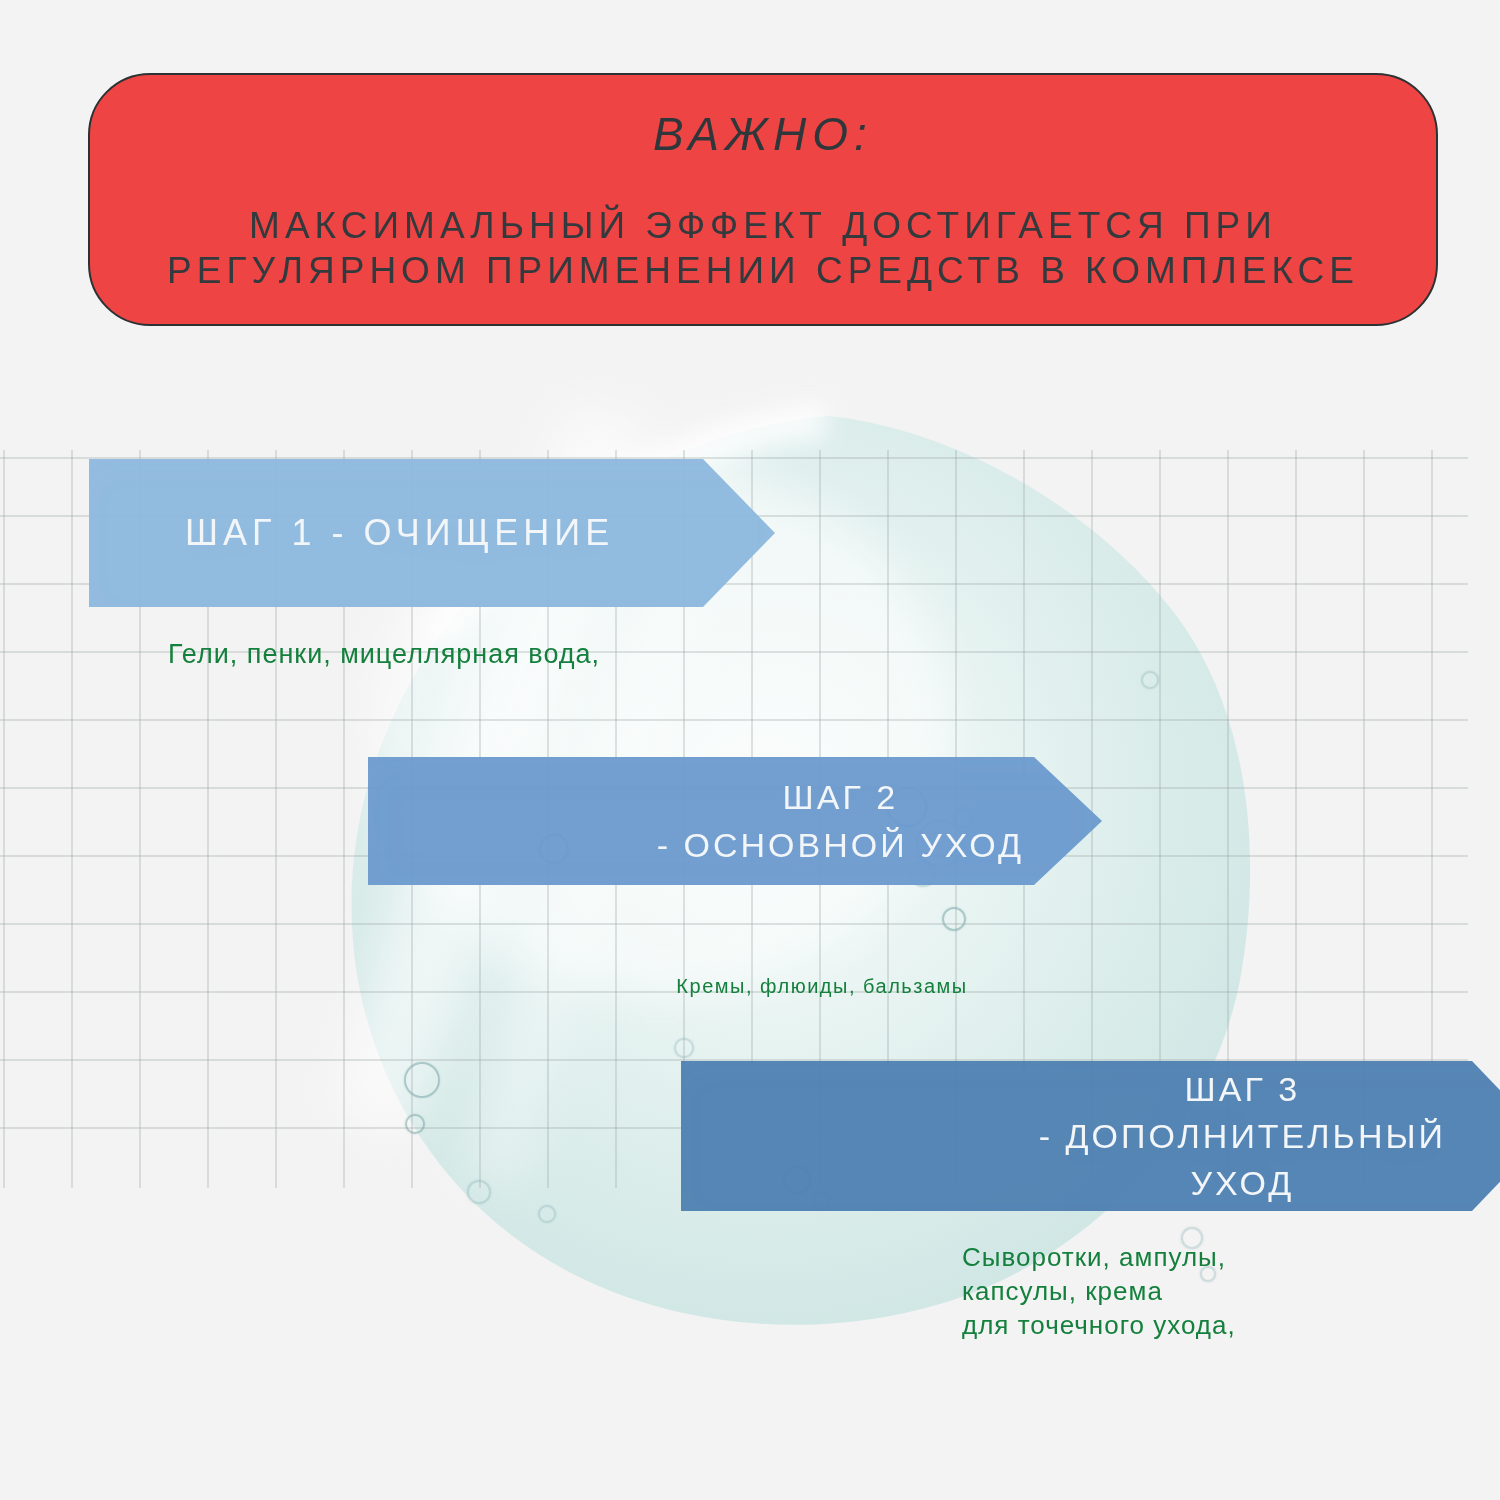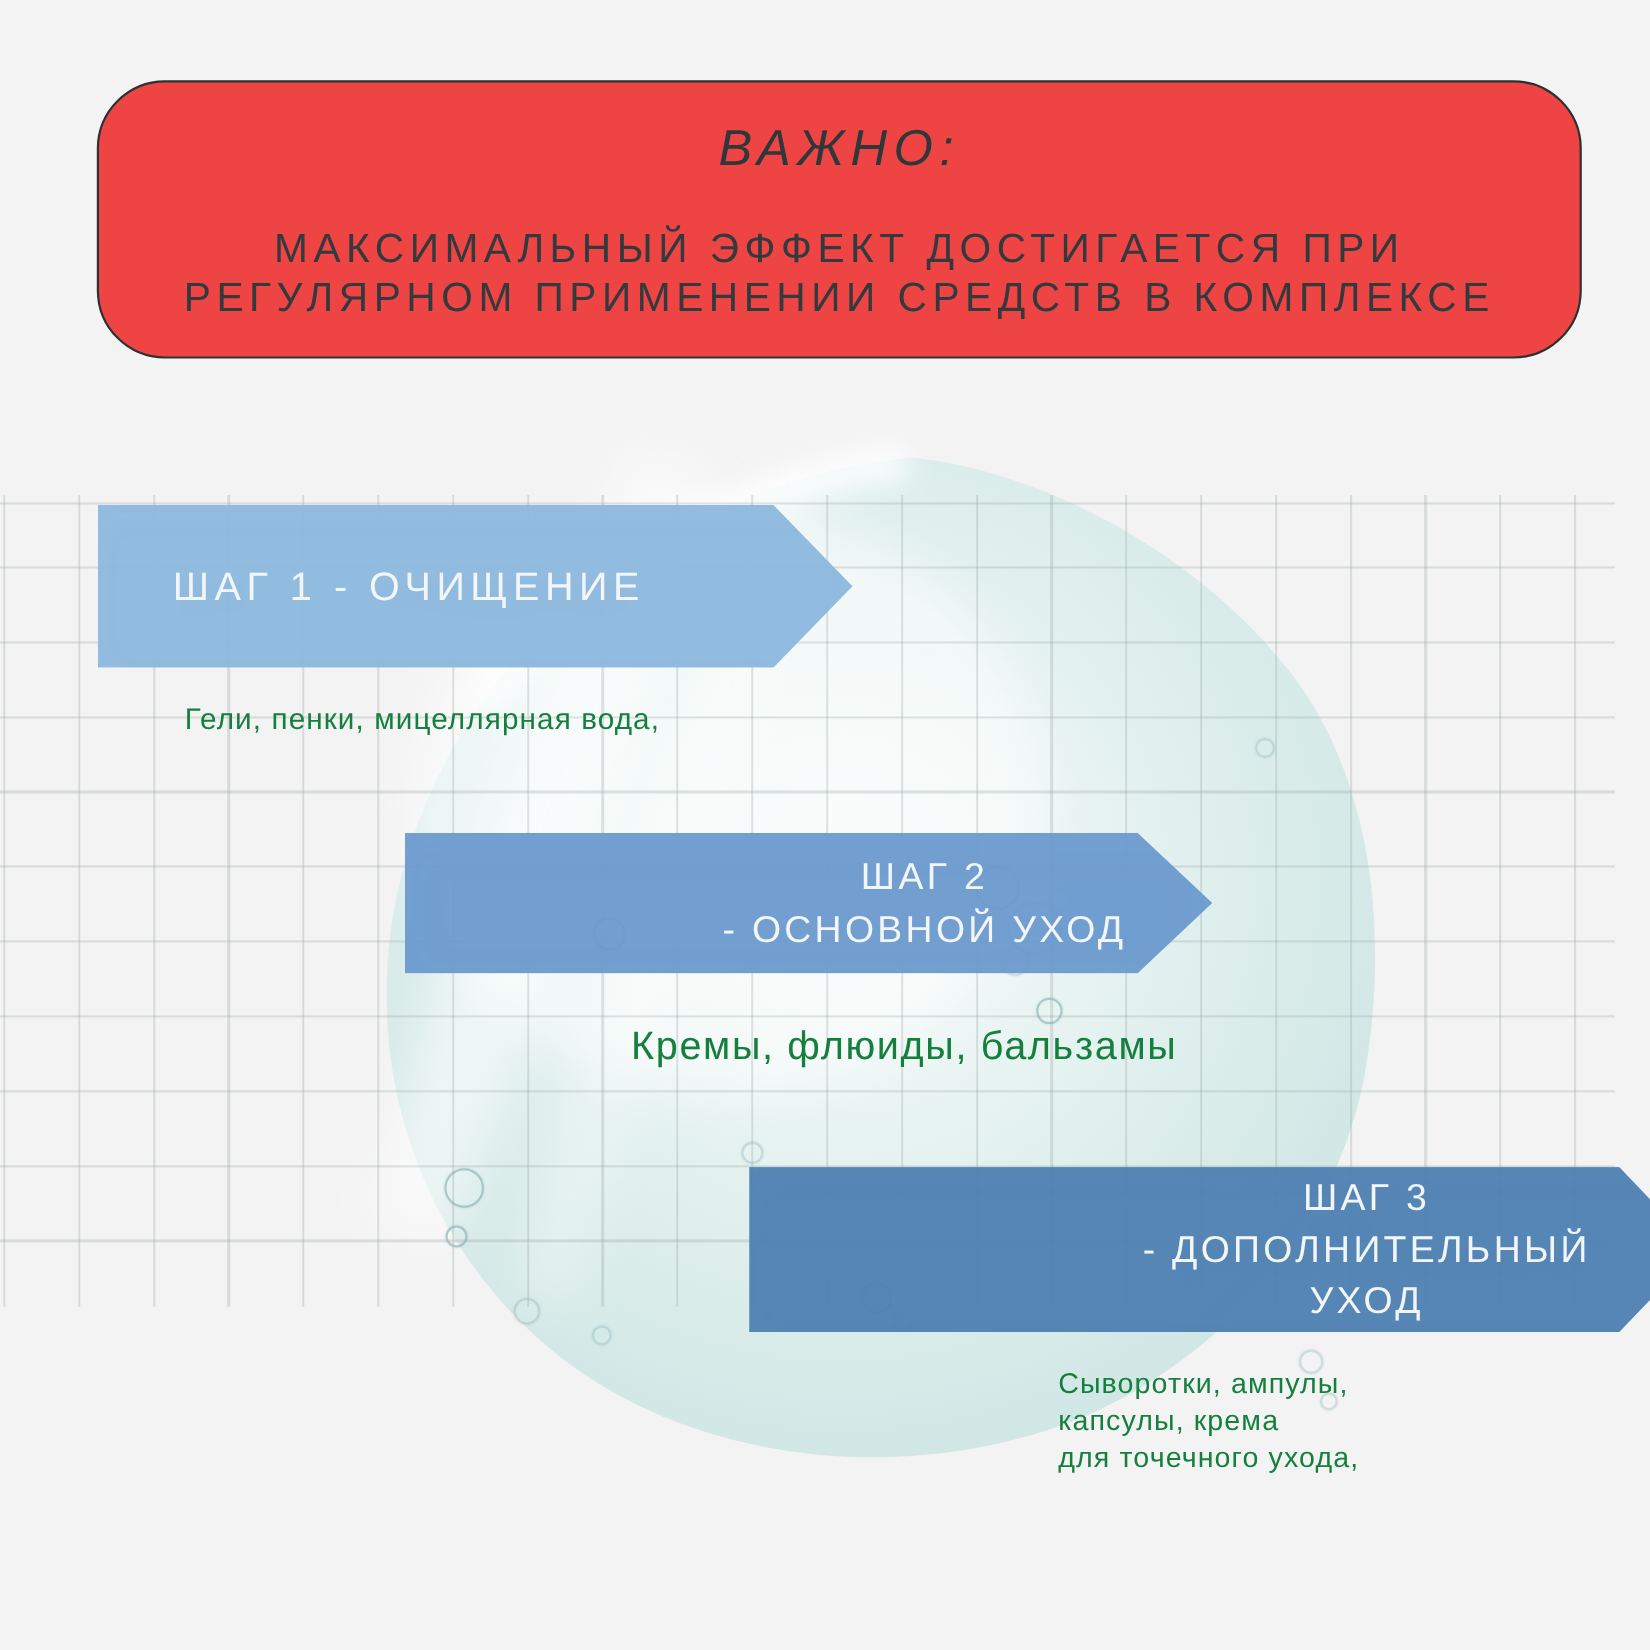--- a/index.html
+++ b/index.html
@@ -43,21 +43,21 @@
   
   .banner{
     position:absolute;display:flex;flex-direction:column;justify-content:center;
     color:#f3f6f8;box-sizing:border-box;
     filter:drop-shadow(0 10px 16px rgba(118,145,170,0.30));
   }
   .banner-1{
     left:89px;top:459px;width:686px;height:148px;
     background:rgba(141,184,222,0.95);
     clip-path:polygon(0 0, calc(100% - 72px) 0, 100% 50%, calc(100% - 72px) 100%, 0 100%);
-    padding-left:68px;font-size:36px;letter-spacing:5px;
+    padding-left:96px;font-size:36px;letter-spacing:5px;
   }
   .banner-2{
     left:368px;top:757px;width:734px;height:128px;
     background:rgba(107,154,206,0.94);
     clip-path:polygon(0 0, calc(100% - 68px) 0, 100% 50%, calc(100% - 68px) 100%, 0 100%);
     font-size:34px;letter-spacing:3px;
   }
   .banner-3{
     left:681px;top:1061px;width:863px;height:150px;
     background:rgba(79,129,178,0.95);
@@ -68,21 +68,21 @@
     margin-left:auto;text-align:center;width:max-content;
   }
   .banner-2 .banner-lines-right{margin-right:78px;line-height:48px;}
   .banner-3 .banner-lines-right{margin-right:98px;line-height:47px;}
   .banner-line{display:block;}
   
   .desc{
     position:absolute;color:#15803d;font-size:27px;line-height:37px;letter-spacing:1px;
   }
   .desc-1{left:168px;top:636px;}
-  .desc-2{left:540px;top:932px;width:564px;text-align:center;font-size:36px;letter-spacing:1.5px;}
+  .desc-2{left:540px;top:968px;width:564px;text-align:center;font-size:20px;letter-spacing:1.5px;}
   .desc-3{left:962px;top:1240px;font-size:26px;line-height:34px;}
   .desc-line{display:block;}
 </style>
 </head>
 <body>
 
 <svg class="blob-svg" width="1500" height="1500" viewBox="0 0 1500 1500" aria-hidden="true">
   <defs>
     <radialGradient id="blobGrad" cx="46%" cy="42%" r="64%">
       <stop offset="0%" stop-color="#f6fbfa"></stop>

